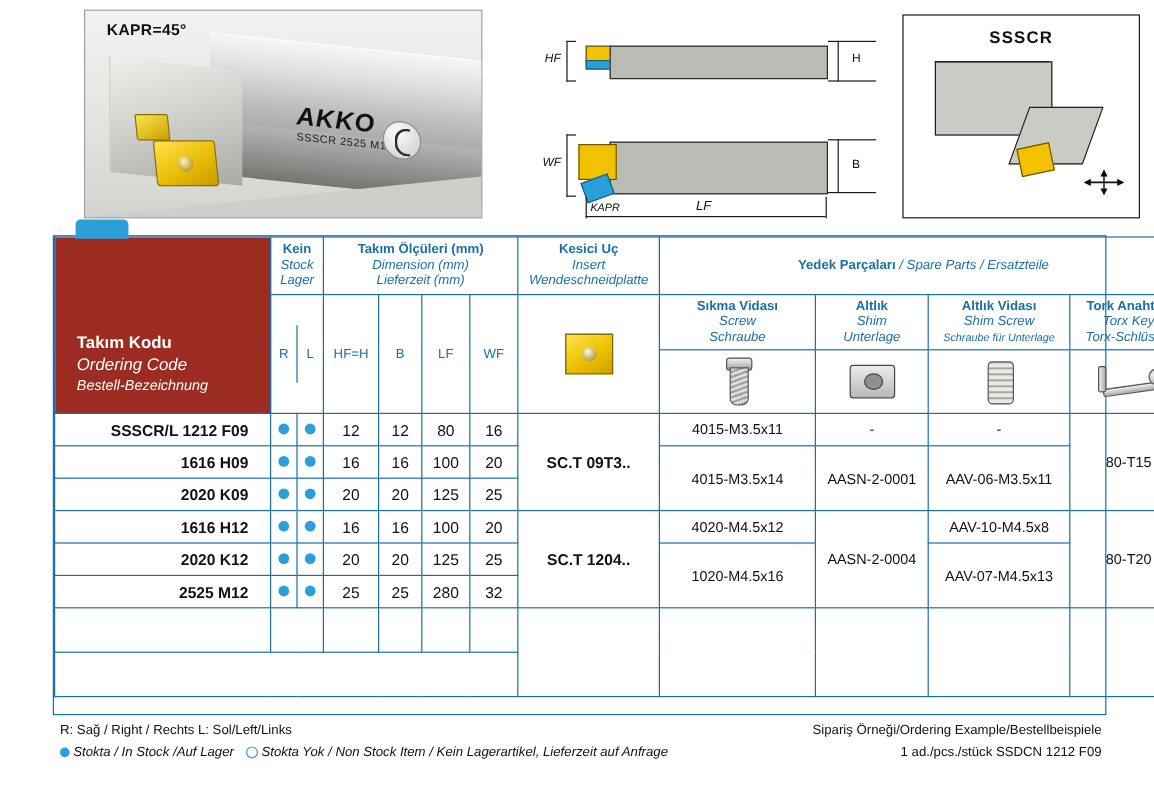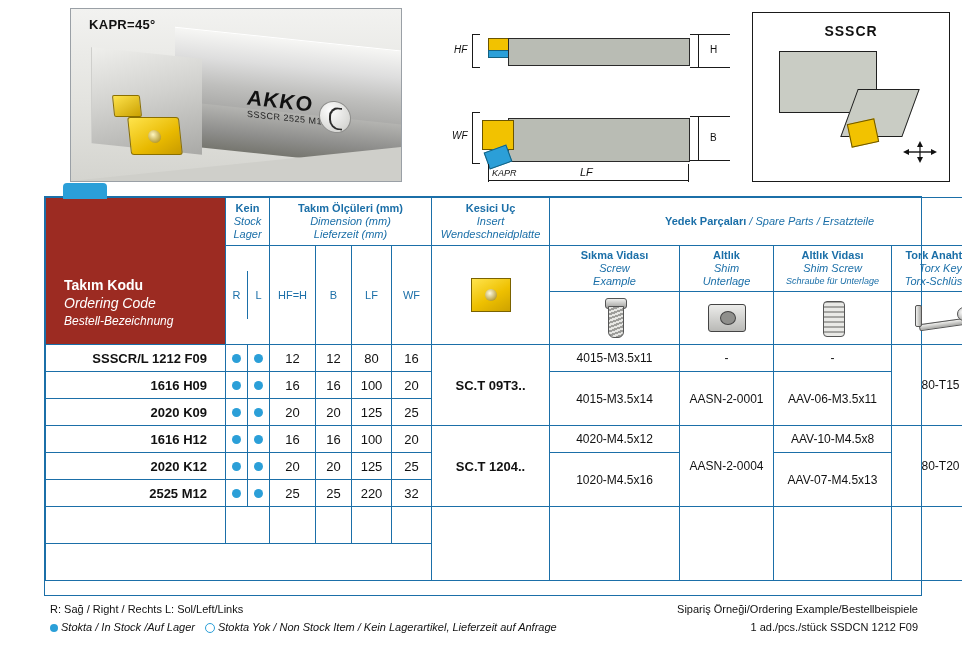--- a/index.html
+++ b/index.html
@@ -311,21 +311,21 @@
       <td rowspan="2" class="hdr-blue">HF=H</td>
       <td rowspan="2" class="hdr-blue">B</td>
       <td rowspan="2" class="hdr-blue">LF</td>
       <td rowspan="2" class="hdr-blue">WF</td>
       <td rowspan="2">
         <div class="ico-insert"></div>
       </td>
       <td class="hdr-blue" style="padding:3px 0;">
         <div class="t">Sıkma Vidası</div>
         <div class="i">Screw</div>
-        <div class="i">Example</div>
+        <div class="i">Schraube</div>
       </td>
       <td class="hdr-blue" style="padding:3px 0;">
         <div class="t">Altlık</div>
         <div class="i">Shim</div>
         <div class="i">Unterlage</div>
       </td>
       <td class="hdr-blue" style="padding:3px 0;">
         <div class="t">Altlık Vidası</div>
         <div class="i">Shim Screw</div>
         <div class="i" style="font-size:9px;">Schraube für Unterlage</div>
@@ -425,21 +425,21 @@
       <td rowspan="2" class="spare">1020-M4.5x16</td>
       <td rowspan="2" class="spare">AAV-07-M4.5x13</td>
     </tr>
 
     <tr>
       <td class="code-cell" style="height:26px;padding-left:16px;">2525 M12</td>
       <td><span class="dot"></span></td>
       <td><span class="dot"></span></td>
       <td class="num">25</td>
       <td class="num">25</td>
-      <td class="num">220</td>
+      <td class="num">280</td>
       <td class="num">32</td>
     </tr>
 
     <tr>
       <td style="height:36px;"></td>
       <td colspan="2"></td>
       <td></td>
       <td></td>
       <td></td>
       <td></td>

